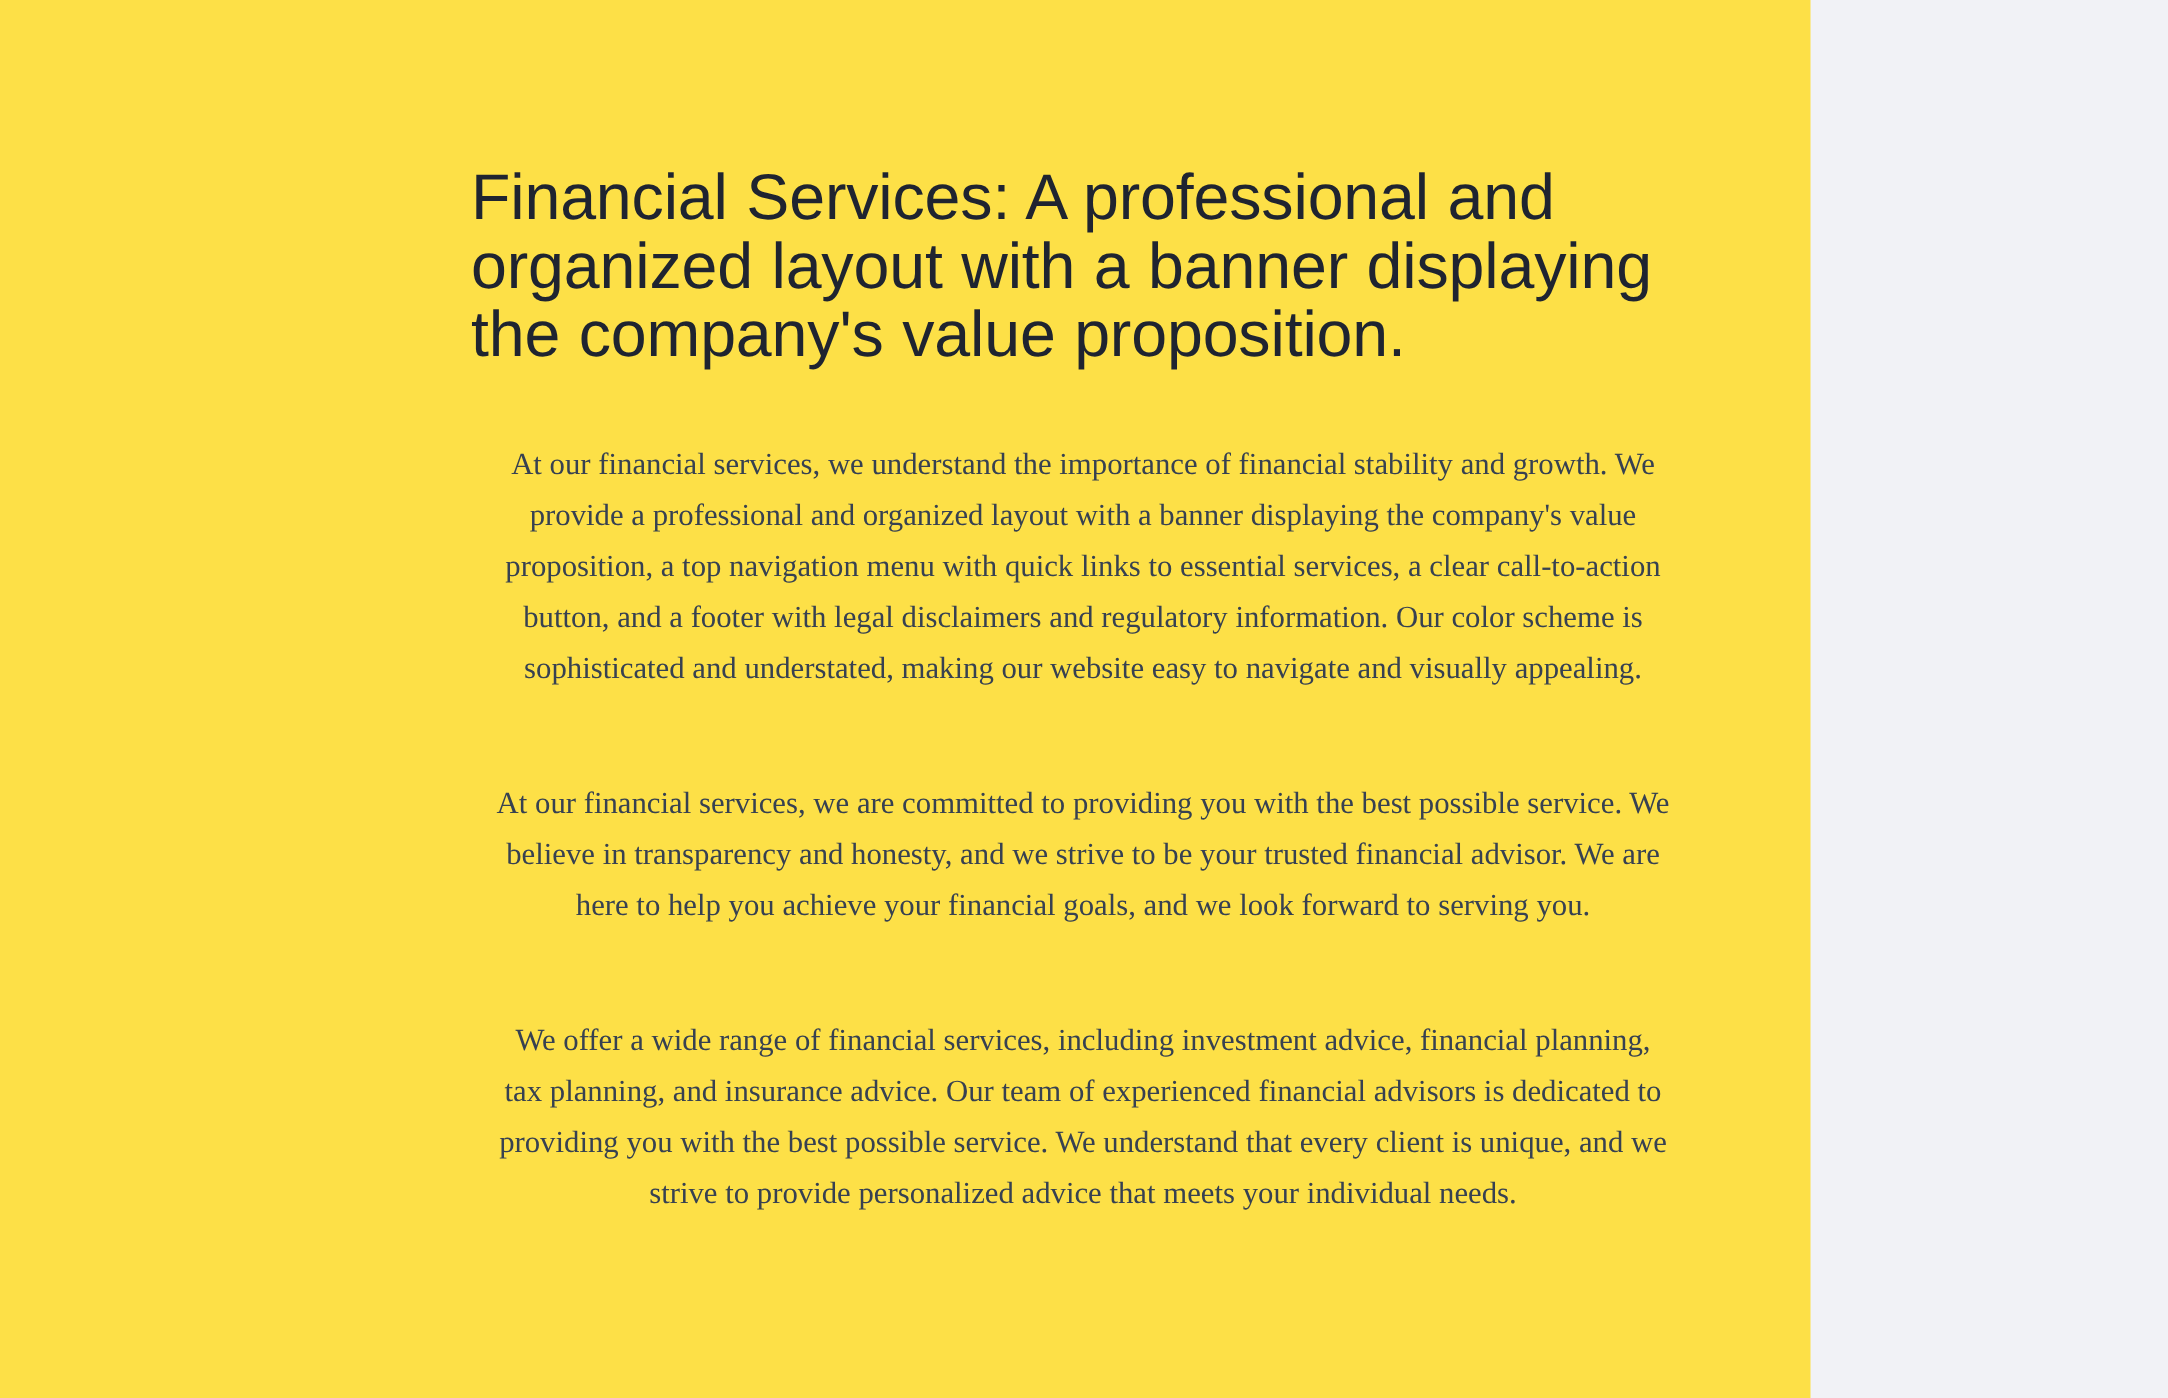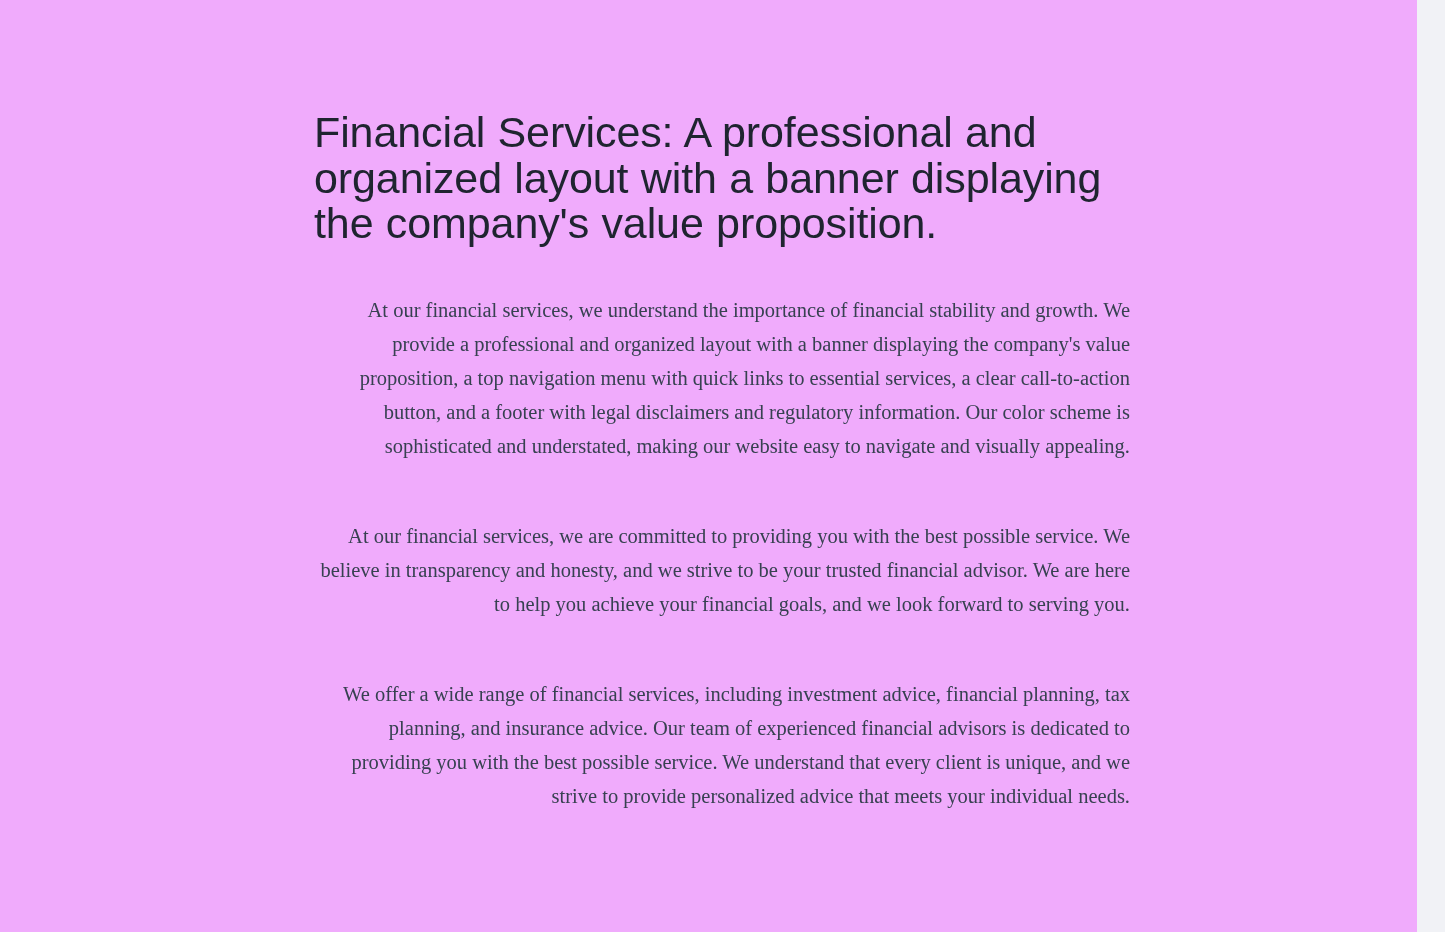--- a/index.html
+++ b/index.html
@@ -11,23 +11,23 @@
   body {
     width: 1445px;
     height: 932px;
     background: #f1f2f6;
     overflow: hidden;
     font-family: "Liberation Serif", "DejaVu Serif", serif;
     -webkit-font-smoothing: antialiased;
   }
 
   .page {
-    width: 1417px;
+    width: 1207px;
     min-height: 932px;
-    background: #f0abfc;
+    background: #fde047;
     box-sizing: border-box;
   }
 
   .content-container {
     width: 816px;
     margin: 0 0 0 314px;
     padding-top: 110px;
     box-sizing: border-box;
   }
 
@@ -48,23 +48,23 @@
     margin-top: 46px;
   }
 
   .prose-paragraph {
     font-family: "Liberation Serif", "DejaVu Serif", serif;
     font-stretch: condensed;
     font-size: 20.5px;
     line-height: 34px;
     font-weight: 400;
     color: #374151;
-    margin: 0;
+    margin: 16px;
     padding: 0;
-    text-align: right;
+    text-align: center;
   }
 
   .prose-paragraph + .prose-paragraph {
     margin-top: 56px;
   }
 </style>
 </head>
 <body>
 
 <div class="page">

